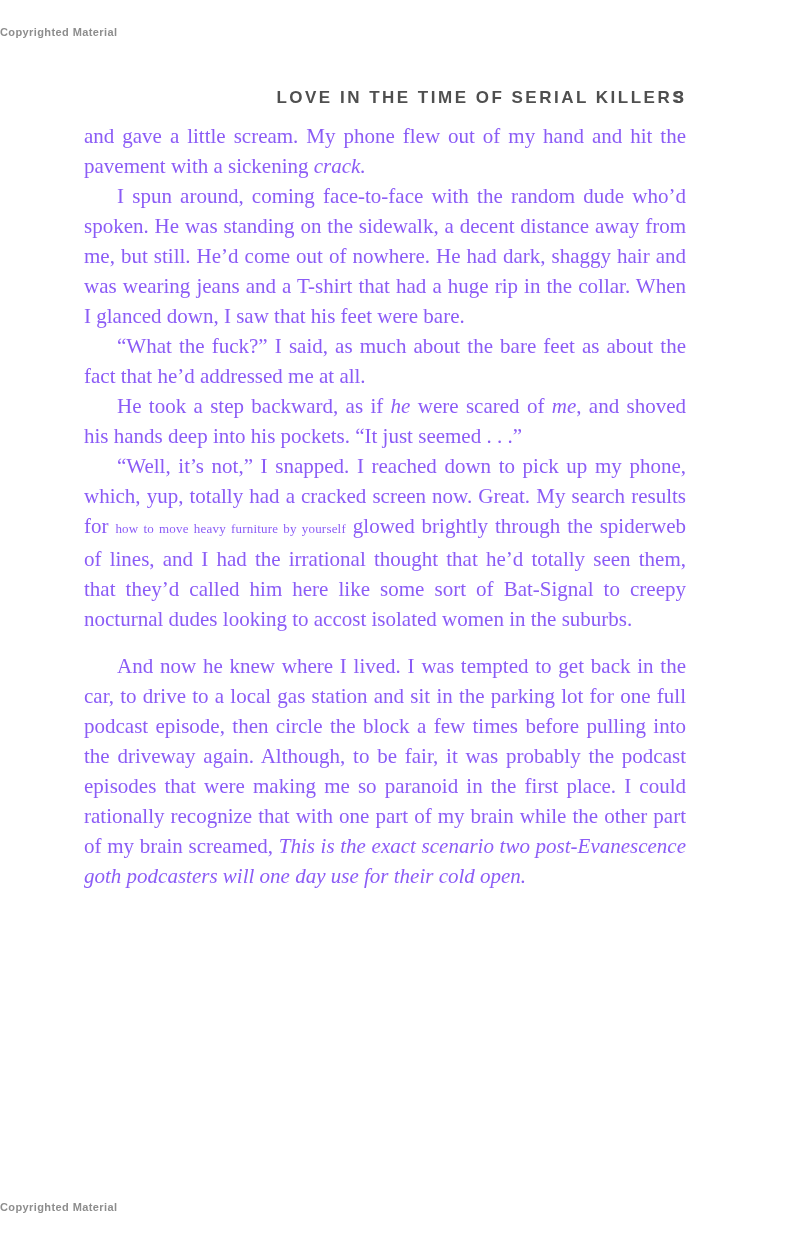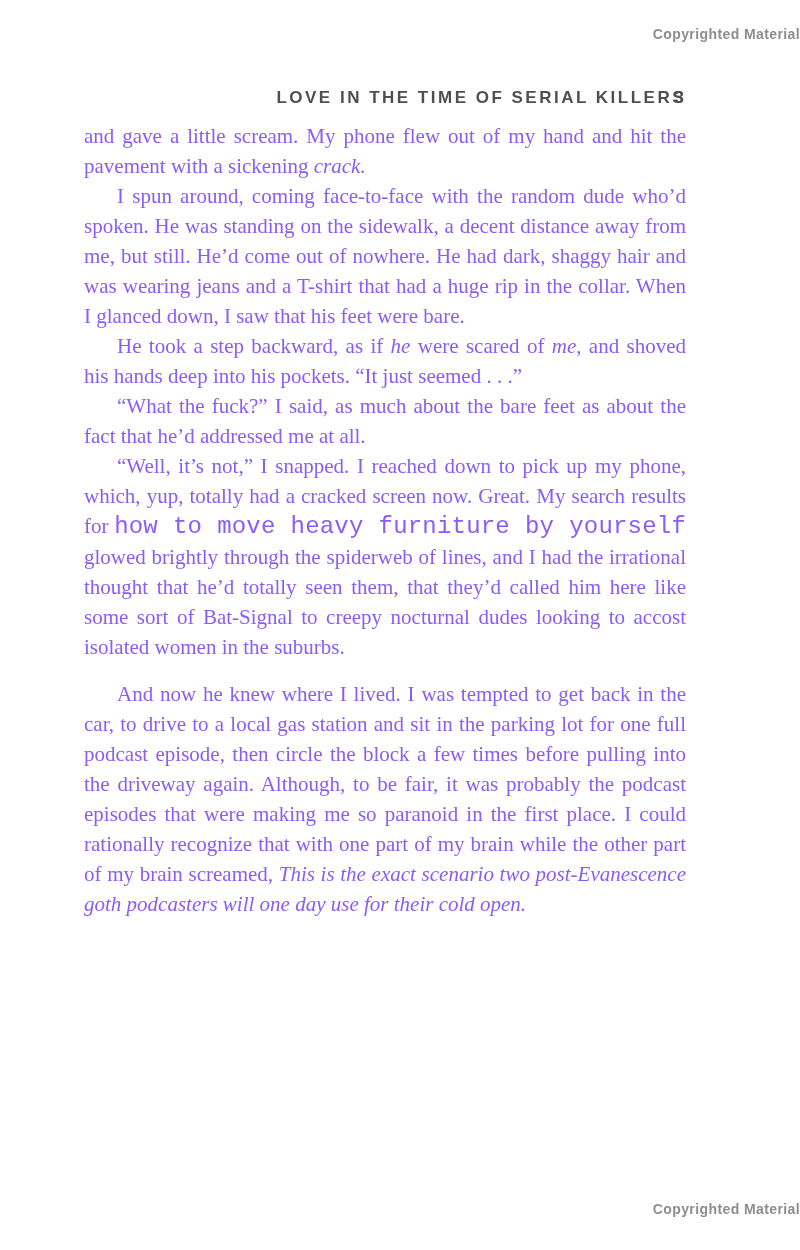--- a/index.html
+++ b/index.html
@@ -12,24 +12,24 @@
     width: 800px;
     height: 1250px;
     background: #ffffff;
     overflow: hidden;
     font-family: "Liberation Serif", serif;
   }
   .watermark {
     position: absolute;
     left: 0;
     width: 100%;
-    text-align: right;
+    text-align: left;
     font-family: "Liberation Sans", sans-serif;
     font-weight: bold;
-    font-size: 14px;
+    font-size: 11px;
     letter-spacing: 0.4px;
     color: #8d8d8d;
   }
   .watermark-top { top: 26px; }
   .watermark-bottom { top: 1201px; }
 
   .running-header {
     position: absolute;
     top: 88px;
     left: 84px;
@@ -65,41 +65,41 @@
     color: #8b5cf6;
     text-align: justify;
     hyphens: auto;
   }
   .para { margin: 0; }
   .para.indent { text-indent: 33px; }
   .para.gap { margin-top: 17px; }
   .run-normal { font-style: normal; }
   .run-italic { font-style: italic; }
   .run-query {
-    font-family: Liberation Mono, monospace;
-    font-size: 24px;
+    font-family: Liberation Serif, serif;
+    font-size: 13px;
     letter-spacing: 0.2px;
   }
 </style>
 </head>
 <body>
 
 <div class="page">
 
   <div class="watermark watermark-top">Copyrighted Material</div>
 
   <div class="running-header">
     <span class="title">LOVE IN THE TIME OF SERIAL KILLERS</span>
     <span class="folio">3</span>
   </div>
 
   <div class="body-text">
       <p class="para"><span class="run-normal">and gave a little scream. My phone flew out of my hand and hit the pavement with a sickening </span><span class="run-italic">crack.</span></p>
       <p class="para indent"><span class="run-normal">I spun around, coming face-to-face with the random dude who’d spoken. He was standing on the sidewalk, a decent distance away from me, but still. He’d come out of nowhere. He had dark, shaggy hair and was wearing jeans and a T-shirt that had a huge rip in the collar. When I glanced down, I saw that his feet were bare.</span></p>
+      <p class="para indent"><span class="run-normal">“What the fuck?” I said, as much about the bare feet as about the fact that he’d addressed me at all.</span></p>
       <p class="para indent"><span class="run-normal">He took a step backward, as if </span><span class="run-italic">he</span><span class="run-normal"> were scared of </span><span class="run-italic">me</span><span class="run-normal">, and shoved his hands deep into his pockets. “It just seemed . . .”</span></p>
-      <p class="para indent"><span class="run-normal">“What the fuck?” I said, as much about the bare feet as about the fact that he’d addressed me at all.</span></p>
       <p class="para indent"><span class="run-normal">“Well, it’s not,” I snapped. I reached down to pick up my phone, which, yup, totally had a cracked screen now. Great. My search results for </span><span class="run-query">how to move heavy furniture by yourself</span><span class="run-normal"> glowed brightly through the spiderweb of lines, and I had the irrational thought that he’d totally seen them, that they’d called him here like some sort of Bat-Signal to creepy nocturnal dudes looking to accost isolated women in the suburbs.</span></p>
       <p class="para indent gap"><span class="run-normal">And now he knew where I lived. I was tempted to get back in the car, to drive to a local gas station and sit in the parking lot for one full podcast episode, then circle the block a few times before pulling into the driveway again. Although, to be fair, it was probably the podcast episodes that were making me so paranoid in the first place. I could rationally recognize that with one part of my brain while the other part of my brain screamed, </span><span class="run-italic">This is the exact scenario two post-Evanescence goth podcasters will one day use for their cold open.</span></p>
     </div>
 
   <div class="watermark watermark-bottom">Copyrighted Material</div>
 
 </div>
 
 </body></html>

